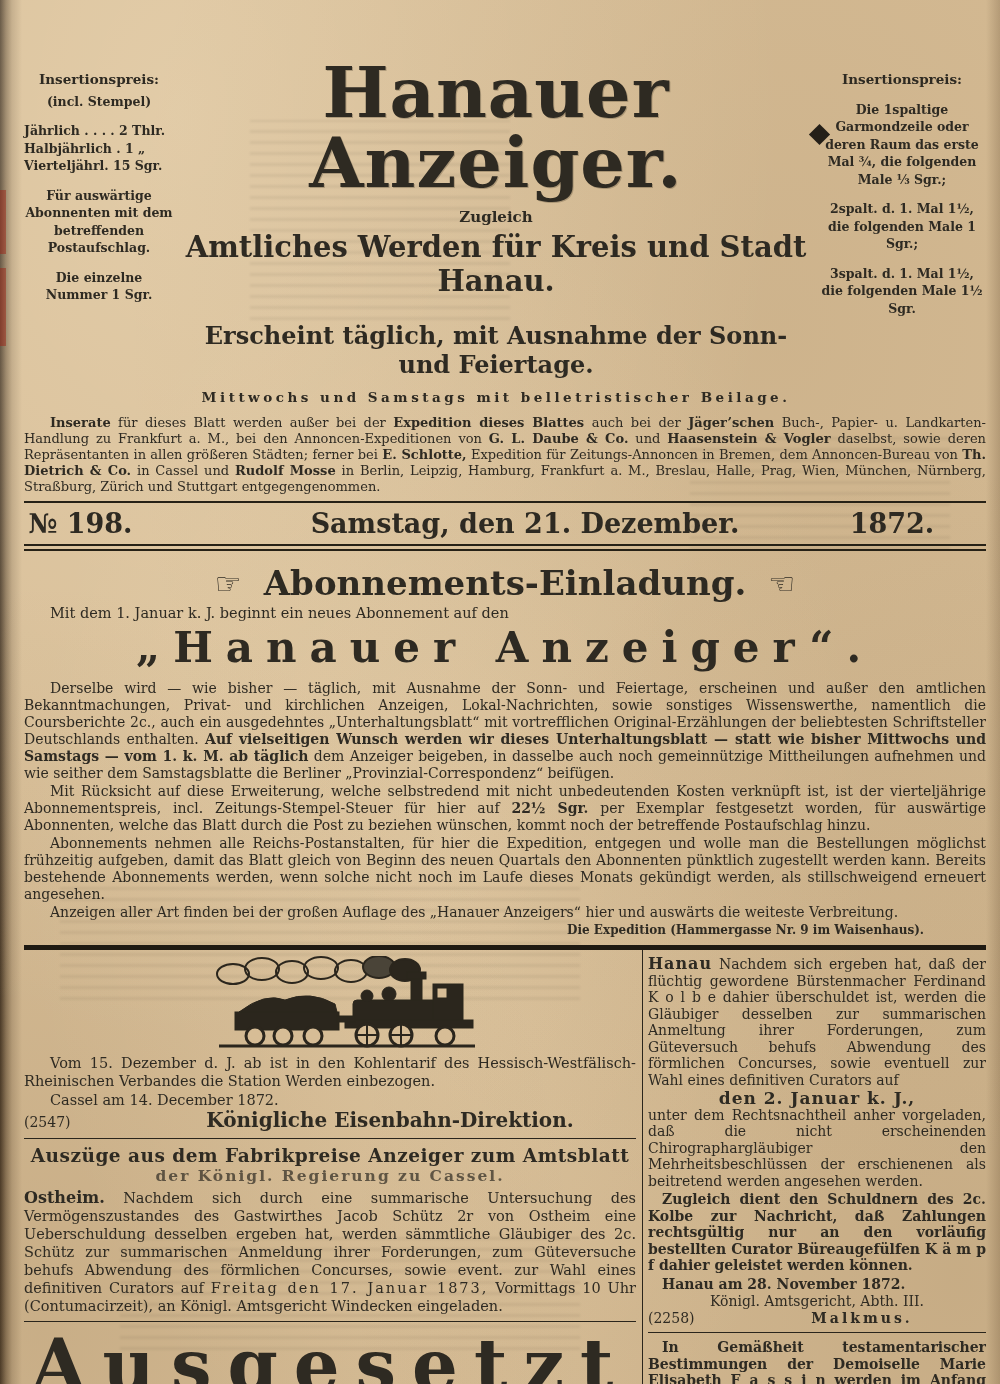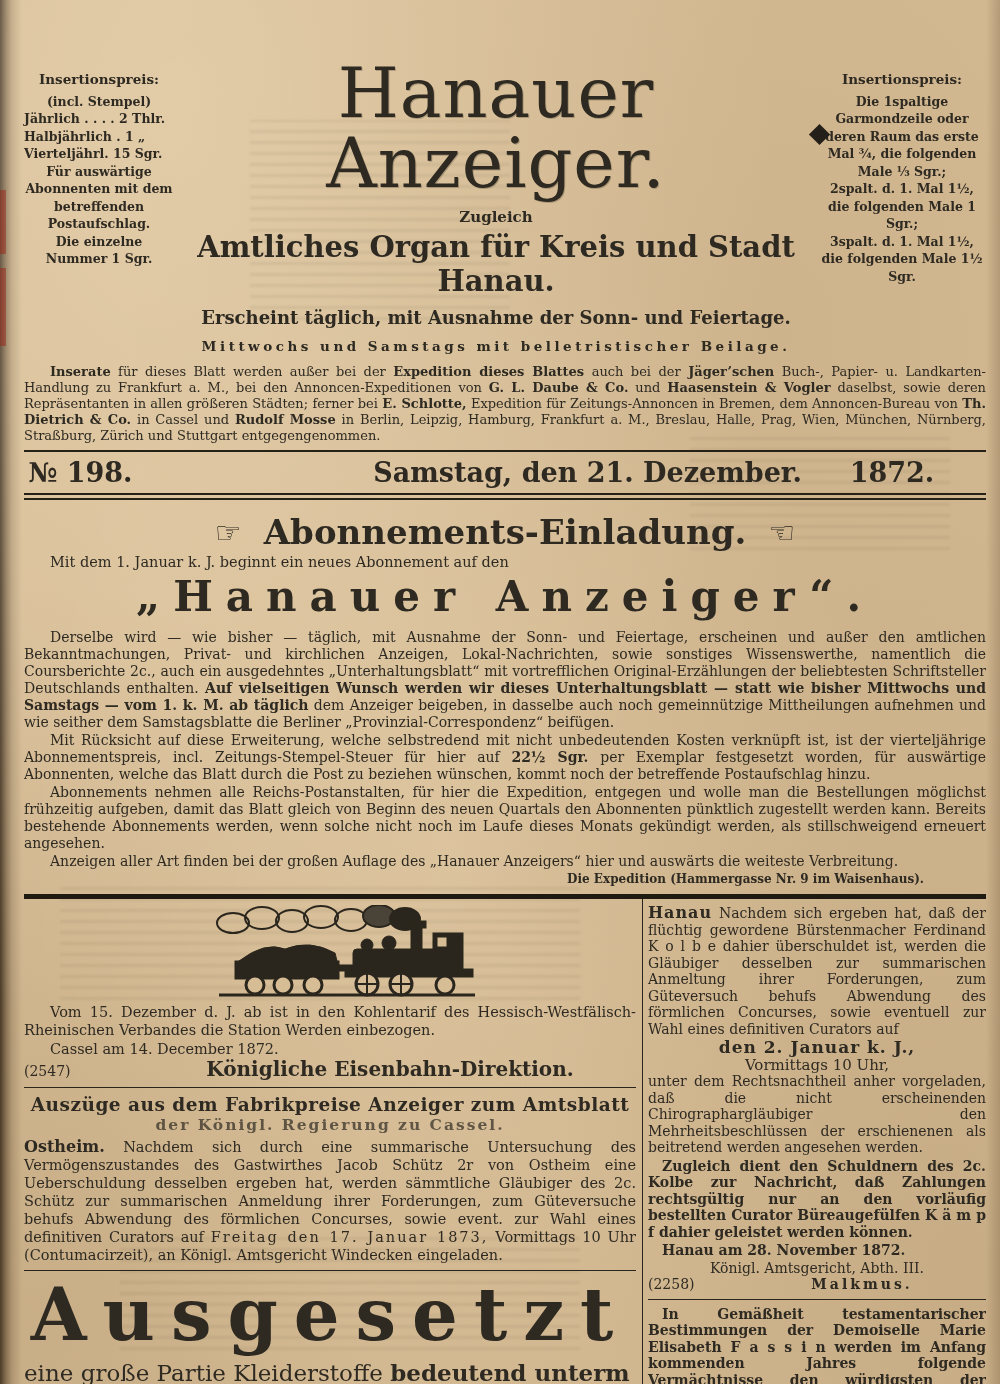--- a/index.html
+++ b/index.html
@@ -23,38 +23,38 @@
   .ghost{position:absolute;z-index:1;opacity:.07;filter:blur(1.2px);
     background:repeating-linear-gradient(0deg,#3a3526 0 3px, transparent 3px 11px);}
   .redmark{position:absolute;z-index:3;background:rgba(155,35,22,.5);filter:blur(.6px);}
   .diamond{position:absolute;z-index:3;width:15px;height:15px;background:#241f18;transform:rotate(45deg);}
   .spacer-top{height:56px;}
 
   
   .masthead{display:grid;grid-template-columns:150px 1fr 168px;column-gap:8px;}
   .mh-side{font-size:12.5px;line-height:1.4;text-align:center;font-weight:bold;padding-top:14px;}
   .mh-side .ttl{font-size:13.5px;margin-bottom:4px;}
-  .mh-side .blk{}
+  .mh-side .blk{margin-top:12px;}
   .mh-center{text-align:center;}
-  .paper-title{font-size:70px;font-weight:normal;letter-spacing:1px;line-height:1.0;margin-top:2px;
+  .paper-title{font-size:70px;font-weight:bold;letter-spacing:1px;line-height:1.0;margin-top:2px;
     font-family:"DejaVu Serif", serif; text-shadow:1px 1px 0 rgba(40,30,15,.25);}
   .sub1{font-size:15px;font-weight:bold;margin-top:10px;}
   .sub2{font-size:29px;font-weight:bold;margin-top:4px;}
-  .sub3{font-size:18px;font-weight:bold;margin-top:9px;}
+  .sub3{font-size:24px;font-weight:bold;margin-top:23px;}
   .sub4{font-size:13.5px;font-weight:bold;letter-spacing:3.5px;margin-top:10px;}
 
   
   .imprint{font-size:13px;line-height:16px;text-align:justify;margin-top:10px;text-indent:26px;}
   .imprint .b{font-weight:bold;}
 
   
   .rule{border:0;border-top:2px solid #262116;margin:6px 0 0 0;}
   .dateline{display:flex;align-items:baseline;font-weight:bold;font-size:27px;padding:5px 4px 3px 4px;}
   .dateline .issue{width:220px;}
-  .dateline .date{flex:1;text-align:right;}
+  .dateline .date{flex:1;text-align:center;}
   .dateline .year{width:180px;text-align:center;}
   .dbl{border:0;border-top:2px solid #262116;border-bottom:2px solid #262116;height:3px;margin:2px 0 0 0;}
 
   
   .inv-title{display:flex;justify-content:center;align-items:center;gap:22px;
     font-size:34px;font-weight:bold;margin-top:12px;}
   .hand{font-size:30px;font-weight:normal;}
   .inv-intro{font-size:14.5px;margin-top:2px;text-indent:26px;}
   .inv-name{text-align:center;font-size:42px;font-weight:bold;letter-spacing:13px;margin-top:2px;}
   .inv-body{font-size:14px;line-height:17px;text-align:justify;margin-top:8px;}
@@ -115,21 +115,21 @@
         <div class="blk" style="text-align:left;">Jährlich . . . . 2 Thlr.</div>
         <div style="text-align:left;">Halbjährlich . 1  „</div>
         <div style="text-align:left;">Vierteljährl. 15 Sgr.</div>
         <div class="blk">Für auswärtige Abonnenten mit dem betreffenden Postaufschlag.</div>
         <div class="blk">Die einzelne Nummer 1 Sgr.</div>
       </div>
 
       <div class="mh-center">
         <div class="paper-title">Hanauer Anzeiger.</div>
         <div class="sub1">Zugleich</div>
-        <div class="sub2">Amtliches Organ für Kreis und Stadt Hanau.</div>
+        <div class="sub2">Amtliches Werden für Kreis und Stadt Hanau.</div>
         <div class="sub3">Erscheint täglich, mit Ausnahme der Sonn- und Feiertage.</div>
         <div class="sub4">Mittwochs und Samstags mit belletristischer Beilage.</div>
       </div>
 
       <div class="mh-side">
         <div class="ttl">Insertionspreis:</div>
         <div class="blk">Die 1spaltige Garmondzeile oder deren Raum das erste Mal ¾, die folgenden Male ⅓ Sgr.;</div>
         <div class="blk">2spalt. d. 1. Mal 1½, die folgenden Male 1 Sgr.;</div>
         <div class="blk">3spalt. d. 1. Mal 1½, die folgenden Male 1½ Sgr.</div>
       </div>
@@ -242,21 +242,20 @@
           <span style="font-weight:normal;">eine große Partie Kleiderstoffe </span><span>bedeutend unterm Fabrikpreise.</span>
         </div>
 
       </div>
 
       <div class="vdiv"></div>
 
       <div class="rcol">
         <p><span class="lead">Hanau</span><span> Nachdem sich ergeben hat, daß der flüchtig gewordene Bürstenmacher Ferdinand K o l b e dahier überschuldet ist, werden die Gläubiger desselben zur summarischen Anmeltung ihrer Forderungen, zum Güteversuch behufs Abwendung des förmlichen Concurses, sowie eventuell zur Wahl eines definitiven Curators auf</span></p>
         <div class="cline1">den 2. Januar k. J.,</div>
-        <div class="cline2">Vormittags 10 Uhr,</div>
         <p>unter dem Rechtsnachtheil anher vorgeladen, daß die nicht erscheinenden Chirographargläubiger den Mehrheitsbeschlüssen der erschienenen als beitretend werden angesehen werden.</p>
         <p class="pd">Zugleich dient den Schuldnern des 2c. Kolbe zur Nachricht, daß Zahlungen rechtsgültig nur an den vorläufig bestellten Curator Büreaugefülfen K ä m p f dahier geleistet werden können.</p>
         <p class="pd">Hanau am 28. November 1872.</p>
         <div class="court">Königl. Amtsgericht, Abth. III.</div>
         <div class="sigrow">
           <div class="ref">(2258)</div>
           <div class="sig">Malkmus.</div>
         </div>
 
         <hr class="thin">

